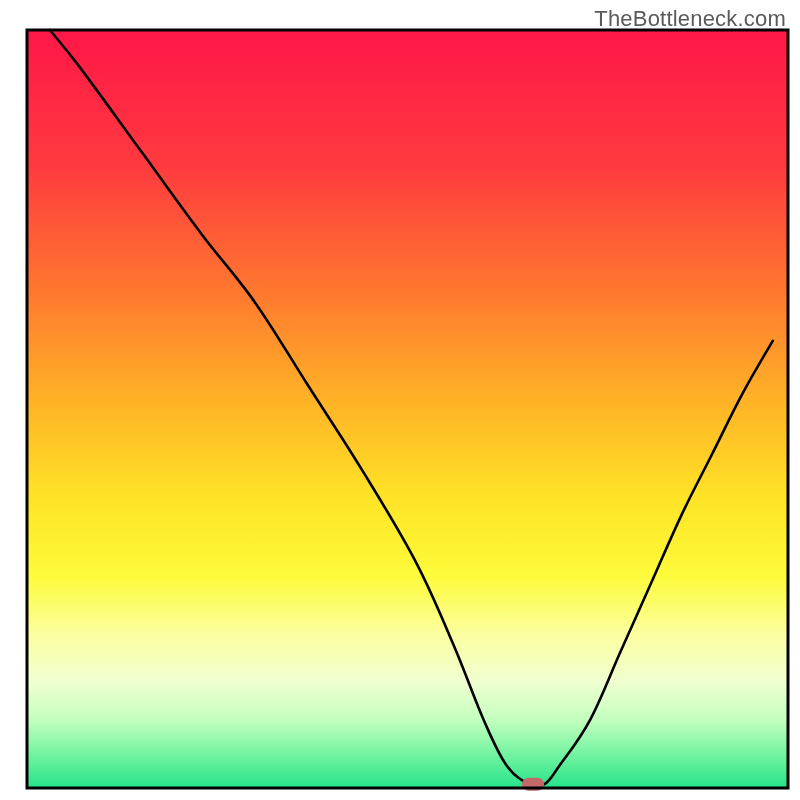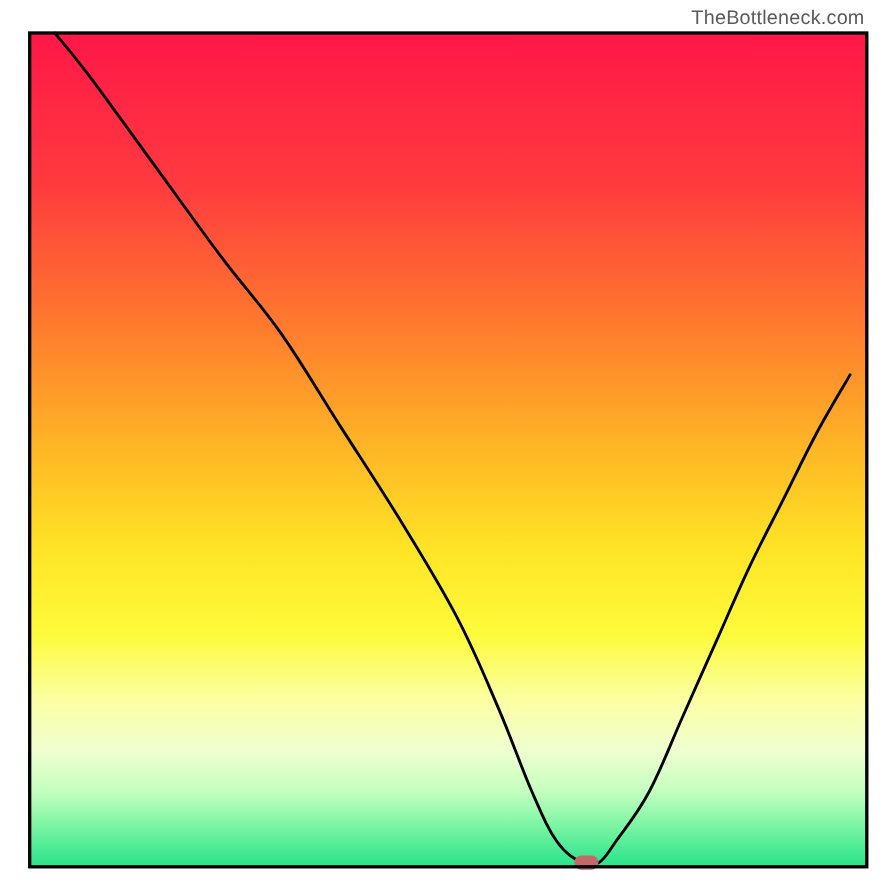--- a/index.html
+++ b/index.html
@@ -12,21 +12,21 @@
   }
   .container {
     position: relative;
     width: 800px;
     height: 800px;
   }
   .watermark {
     position: absolute;
     top: 6px;
     right: 14px;
-    font-size: 18px;
+    font-size: 22px;
     color: #5a5a5a;
     letter-spacing: 0.2px;
     z-index: 10;
   }
   svg {
     position: absolute;
     top: 0;
     left: 0;
   }
 </style>

